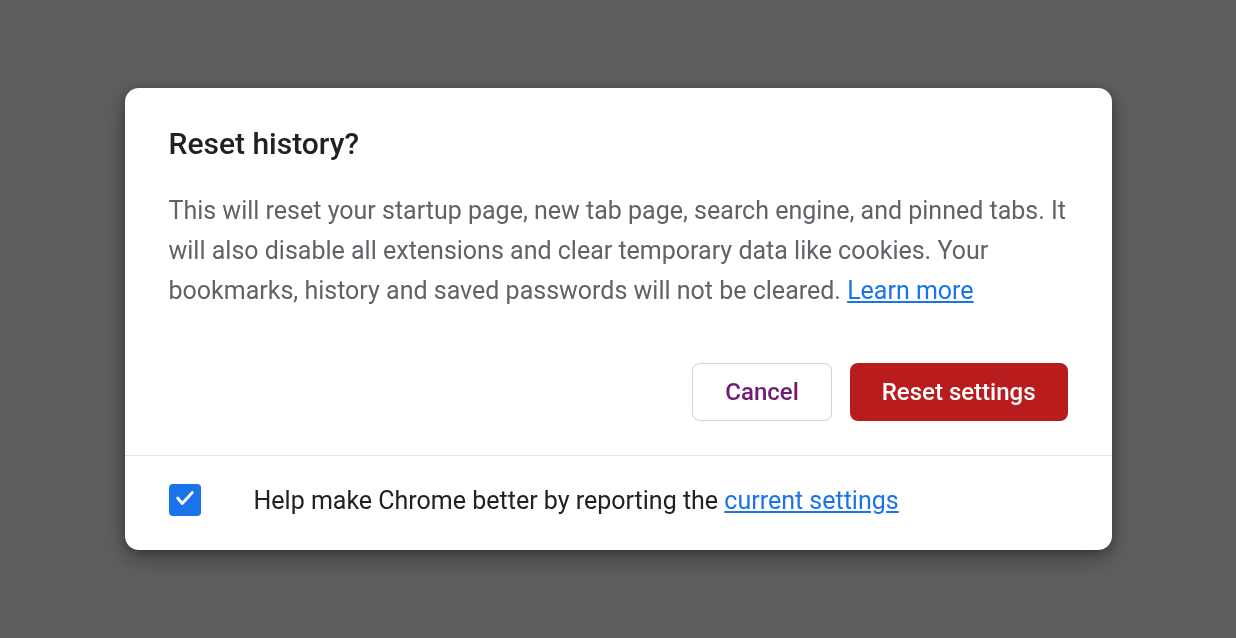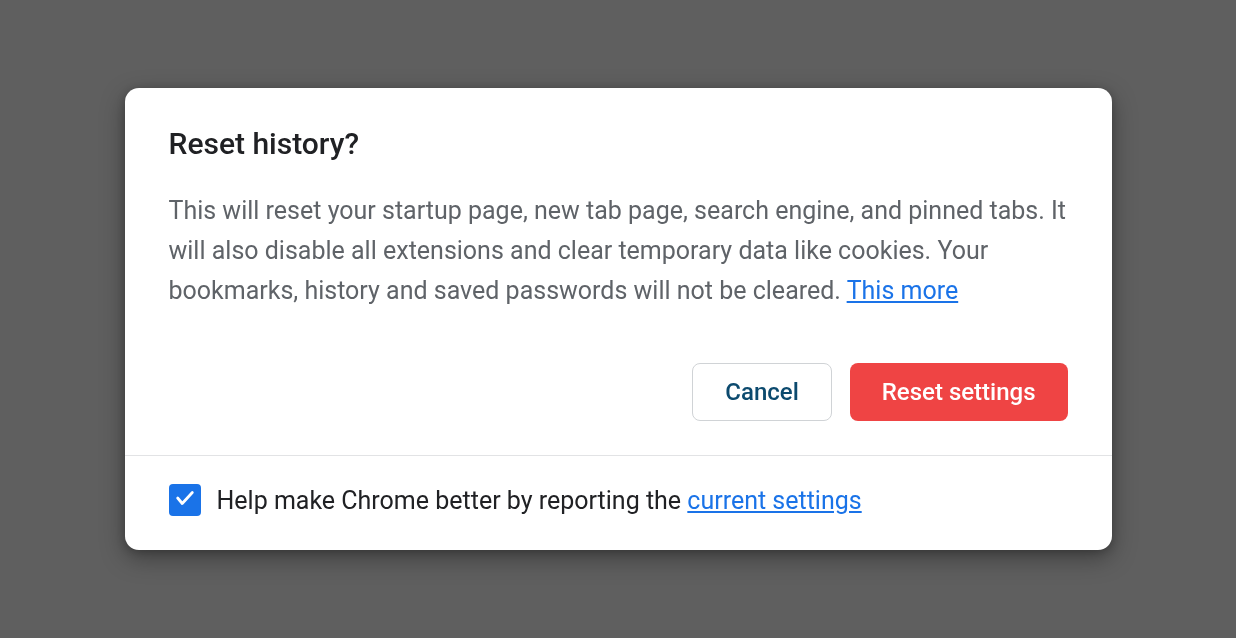--- a/index.html
+++ b/index.html
@@ -53,33 +53,33 @@
       font-size: 24px;
       font-weight: 500;
       padding: 14px 32px;
       border-radius: 8px;
       cursor: pointer;
       border: none;
       font-family: inherit;
     }
     .btn-cancel {
       background: #ffffff;
-      color: #0c4a6e;
+      color: #701a75;
       border: 1px solid #d0d3d6;
     }
     .btn-primary {
-      background: #ef4444;
+      background: #b91c1c;
       color: #ffffff;
     }
     .dialog-footer {
       border-top: 1px solid #e2e3e5;
       padding: 28px 44px 34px 44px;
       display: flex;
       align-items: center;
-      gap: 16px;
+      gap: 53px;
     }
     .checkbox {
       width: 32px;
       height: 32px;
       background: #1a73e8;
       border-radius: 4px;
       display: flex;
       align-items: center;
       justify-content: center;
       cursor: pointer;
@@ -105,21 +105,21 @@
     }
   </style>
 </head>
 <body>
 
 <div class="dialog">
   <div class="dialog-content">
     <h2 class="dialog-title">Reset history?</h2>
     <p class="dialog-body">
       <span>This will reset your startup page, new tab page, search engine, and pinned tabs. It will also disable all extensions and clear temporary data like cookies. Your bookmarks, history and saved passwords will not be cleared.</span>
-      <a class="learn-more-link"> This more</a>
+      <a class="learn-more-link"> Learn more</a>
     </p>
     <div class="dialog-actions">
       <button class="btn btn-cancel">Cancel</button>
       <button class="btn btn-primary">Reset settings</button>
     </div>
   </div>
   <div class="dialog-footer">
     <div class="checkbox">
       <span>
         <svg viewBox="0 0 24 24">

